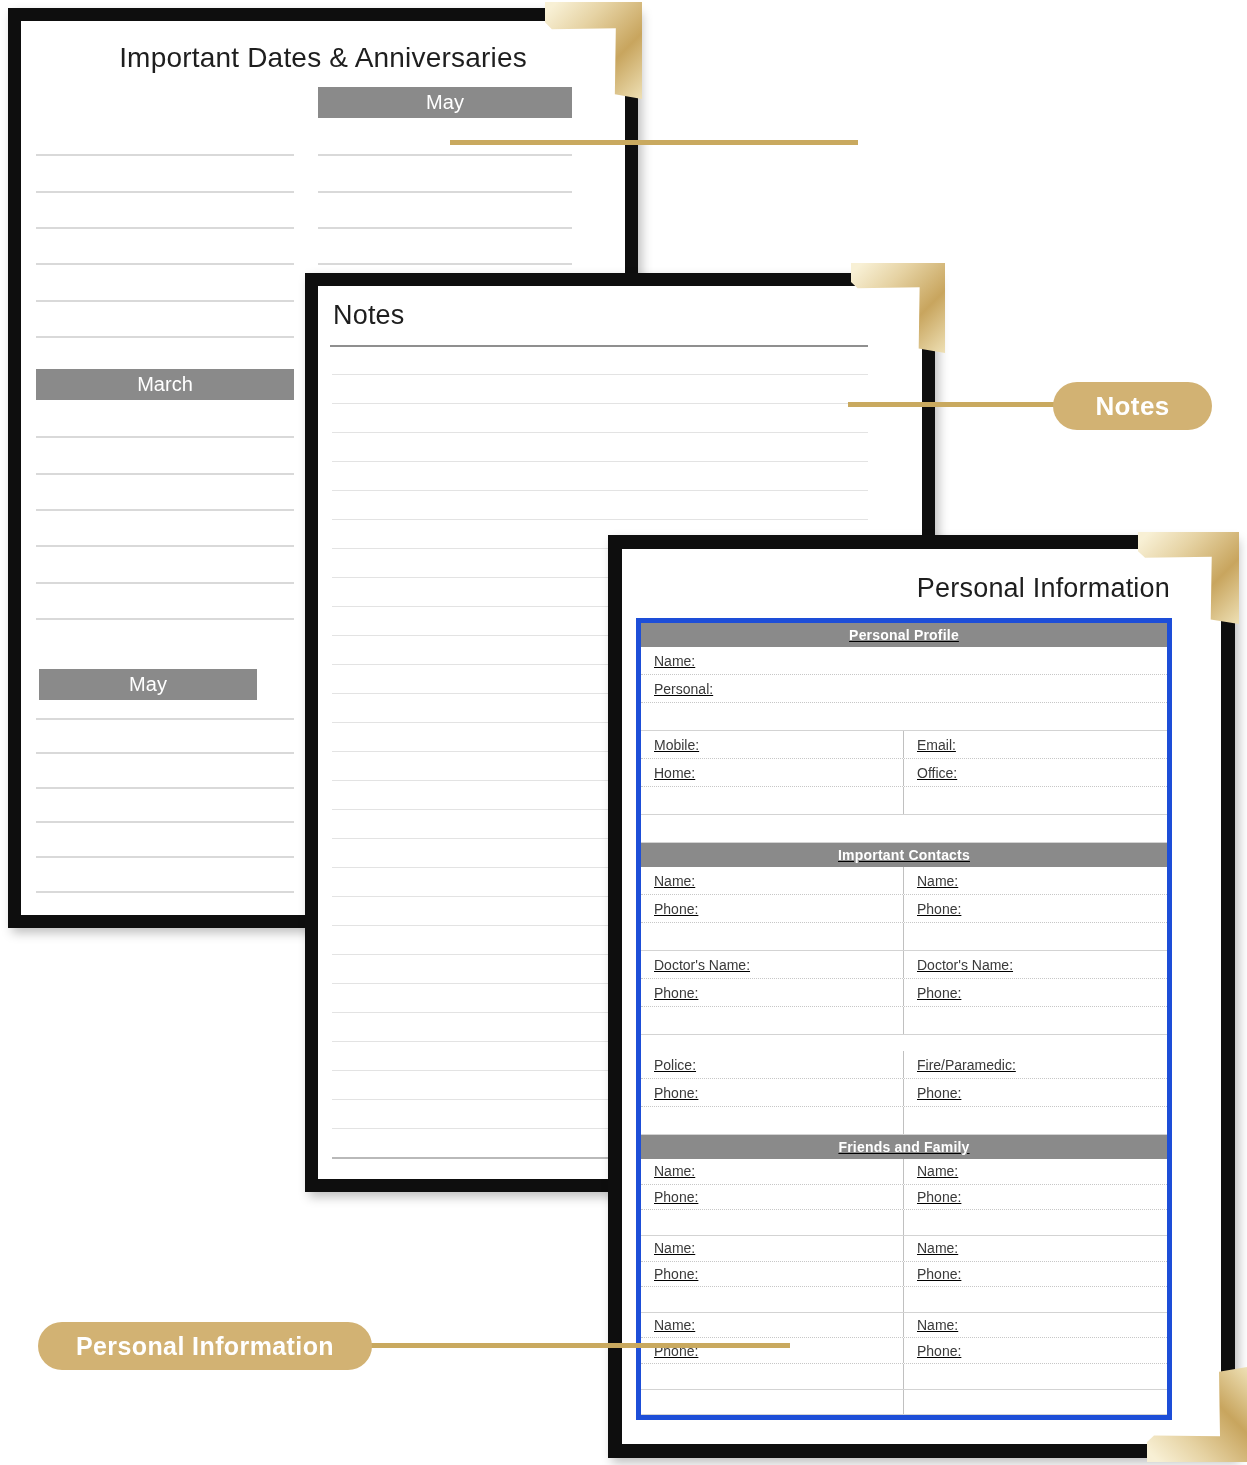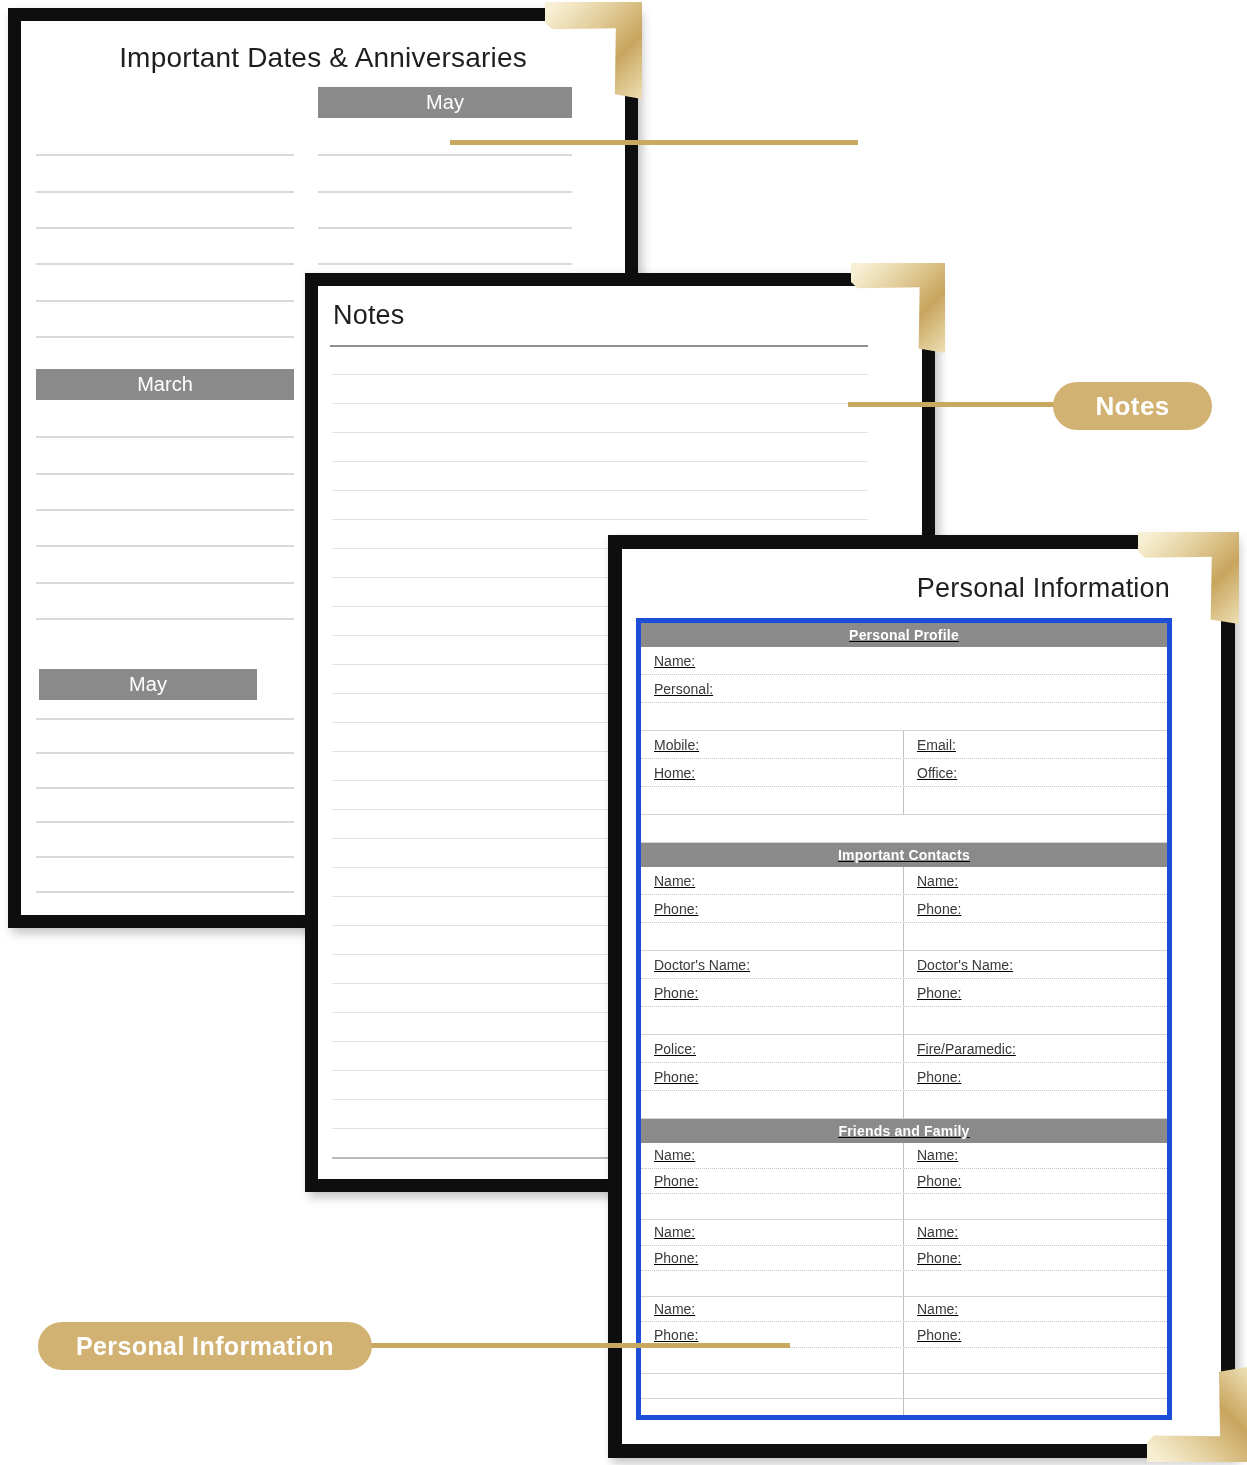--- a/index.html
+++ b/index.html
@@ -189,21 +189,21 @@
           <div class="cell half">Doctor's Name:</div>
         </div>
         <div class="trow b-dot" style="height: 28px;">
           <div class="cell half divided">Phone:</div>
           <div class="cell half">Phone:</div>
         </div>
         <div class="trow b-sol" style="height: 28px;">
           <div class="cell half divided"></div>
           <div class="cell half"></div>
         </div>
-        <div class="trow b-dot" style="height: 28px;">
+        <div class="trow b-dot" style="height: 28px; margin-top: 16px;">
           <div class="cell half divided">Police:</div>
           <div class="cell half">Fire/Paramedic:</div>
         </div>
         <div class="trow b-dot" style="height: 28px;">
           <div class="cell half divided">Phone:</div>
           <div class="cell half">Phone:</div>
         </div>
         <div class="trow b-sol" style="height: 28px;">
           <div class="cell half divided"></div>
           <div class="cell half"></div>

